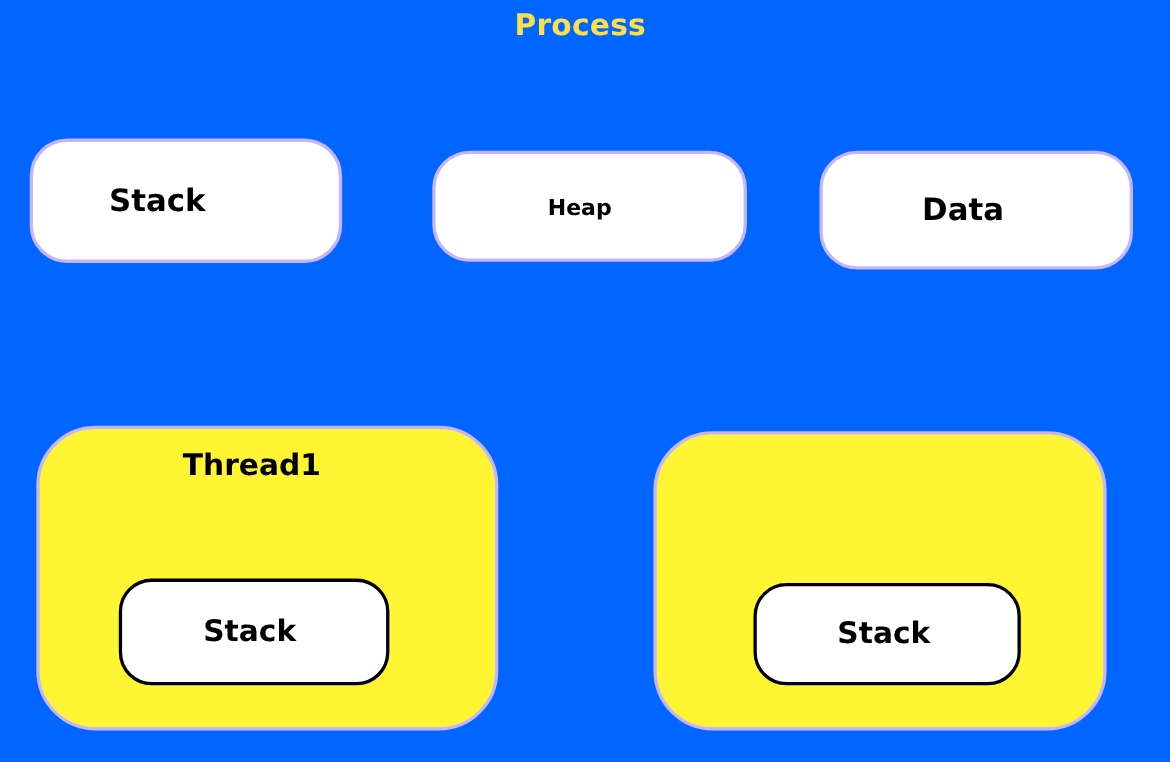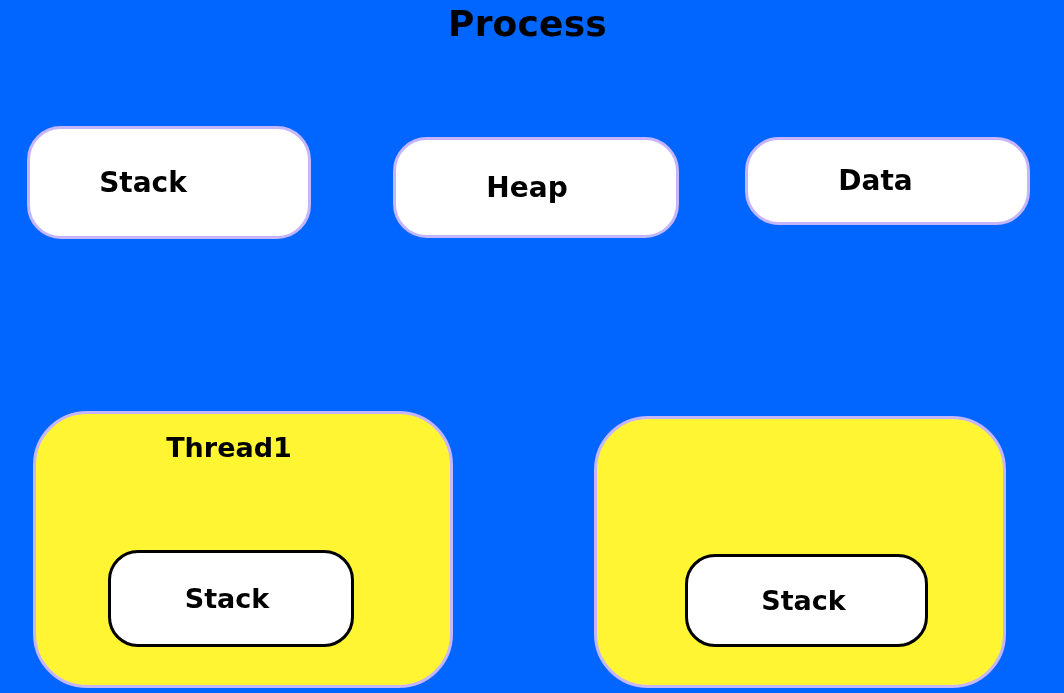--- a/index.html
+++ b/index.html
@@ -23,22 +23,22 @@
     height: 693px;
   }
 
   
   .process-title {
     position: absolute;
     left: 0;
     top: 8px;
     width: 1055px;
     text-align: center;
-    color: #000000;
-    font-size: 36px;
+    color: #fde047;
+    font-size: 27px;
     font-weight: bold;
     letter-spacing: 0.2px;
     line-height: 32px;
     white-space: nowrap;
   }
 
   
   .node {
     position: absolute;
     box-sizing: border-box;
@@ -47,21 +47,20 @@
     align-items: center;
     justify-content: center;
   }
 
   .node-white {
     background: #FFFFFF;
   }
 
   .node-yellow {
     background: #FFF533;
-    margin-top: 24px;
   }
 
   .node-label {
     color: #000000;
     font-weight: bold;
     white-space: nowrap;
     line-height: 1;
   }
 
   
@@ -78,30 +77,30 @@
   }
 
   .seg-heap {
     left: 393px;
     top: 137px;
     width: 286px;
     height: 101px;
     border-radius: 34px;
   }
   .seg-heap .node-label {
-    font-size: 28px;
+    font-size: 20px;
     transform: translateX(-9px);
     text-align: center;
   }
 
   .seg-data {
     left: 745px;
     top: 137px;
     width: 285px;
-    height: 88px;
+    height: 108px;
     border-radius: 34px;
   }
   .seg-data .node-label {
     font-size: 28px;
     transform: translateX(-12px);
   }
 
   
   .thread-box {
     display: block;

